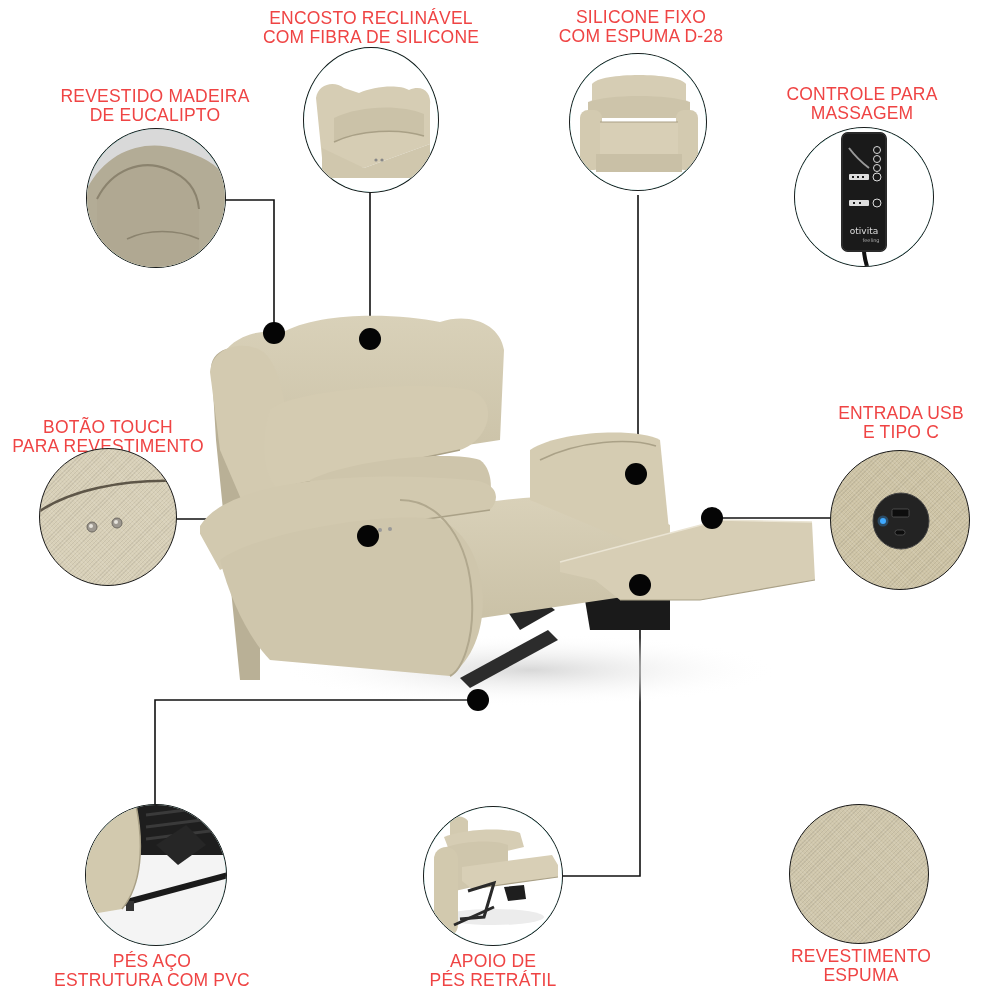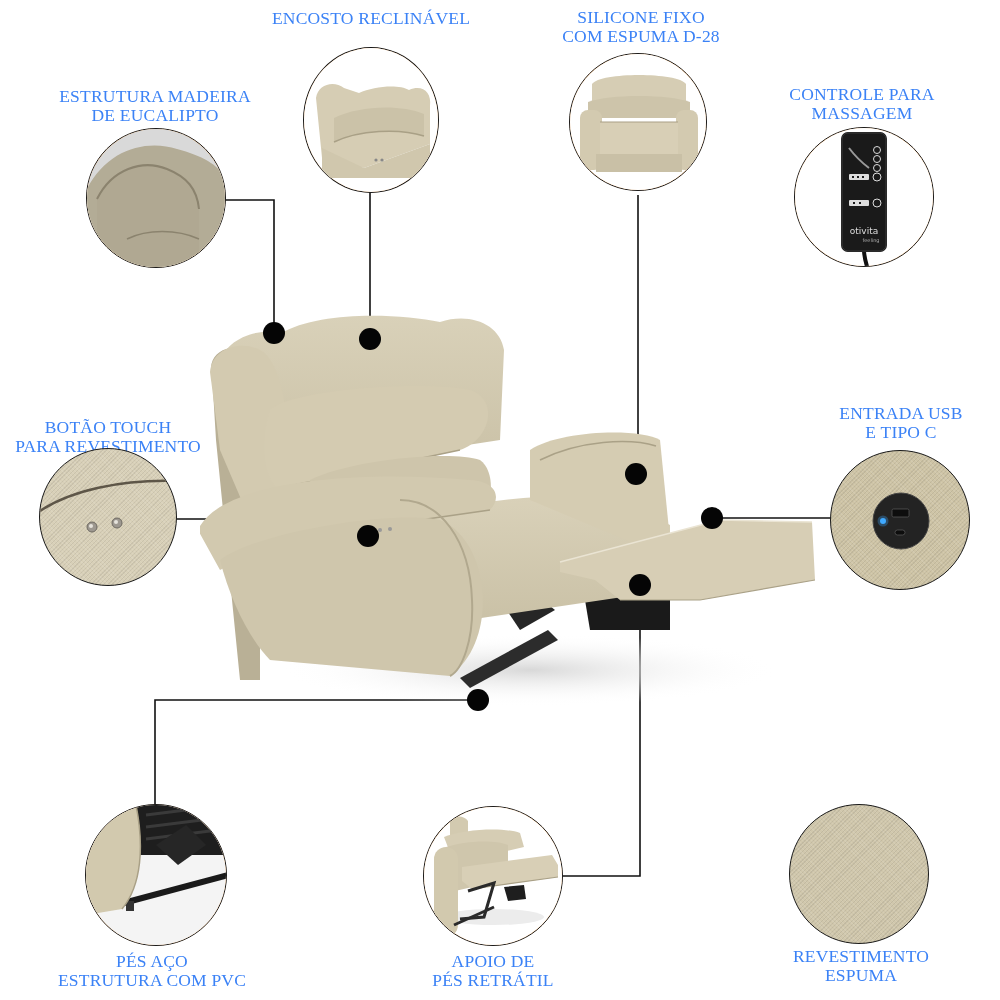--- a/index.html
+++ b/index.html
@@ -1,27 +1,27 @@
 <!DOCTYPE html>
 <html><head>
 <meta charset="utf-8">
 <style>
   * { margin: 0; padding: 0; box-sizing: border-box; }
   html, body { width: 1000px; height: 1000px; background: #ffffff; overflow: hidden; }
   body { position: relative; font-family: "Liberation Sans", "DejaVu Sans", sans-serif; }
   .label {
-    position: absolute; text-align: center; color: #3b82f6;
-    font-family: Liberation Serif, serif;
+    position: absolute; text-align: center; color: #ef4444;
+    font-family: Liberation Sans, sans-serif;
     font-size: 17.5px; line-height: 19px; letter-spacing: 0.2px; font-weight: 400;
     white-space: nowrap; transform: translateX(-50%);
   }
   .label span { display: block; }
   .circle {
     position: absolute; border-radius: 50%; border: 1.6px solid #1a1a1a;
-    overflow: hidden; background: #fdba74;
+    overflow: hidden; background: #0f766e;
   }
   .fabric {
     background-color: #d8d0b8;
     background-image:
       repeating-linear-gradient(45deg, rgba(255,255,255,0.10) 0 1px, transparent 1px 3px),
       repeating-linear-gradient(-45deg, rgba(0,0,0,0.07) 0 1px, transparent 1px 3px);
   }
   .dot { position: absolute; width: 22px; height: 22px; border-radius: 50%; background: #050505; transform: translate(-50%,-50%); }
   svg.lines { position: absolute; left: 0; top: 0; width: 1000px; height: 1000px; pointer-events: none; }
   .inner { position: absolute; }
@@ -42,25 +42,26 @@
 
     <line x1="712" y1="518" x2="832" y2="518"></line>
 
     <polyline points="478,700 155,700 155,805"></polyline>
 
     <polyline points="640,585 640,876 563,876"></polyline>
   </g>
 </svg>
 
 <div class="label" style="left:155px; top:87px;">
-  <span>ESTRUTURA MADEIRA</span>
+  <span>REVESTIDO MADEIRA</span>
   <span>DE EUCALIPTO</span>
 </div>
 <div class="label" style="left:371px; top:9px;">
   <span>ENCOSTO RECLINÁVEL</span>
+  <span>COM FIBRA DE SILICONE</span>
 </div>
 <div class="label" style="left:641px; top:8px;">
   <span>SILICONE FIXO</span>
   <span>COM ESPUMA D-28</span>
 </div>
 <div class="label" style="left:862px; top:85px;">
   <span>CONTROLE PARA</span>
   <span>MASSAGEM</span>
 </div>
 <div class="label" style="left:108px; top:418px;">

